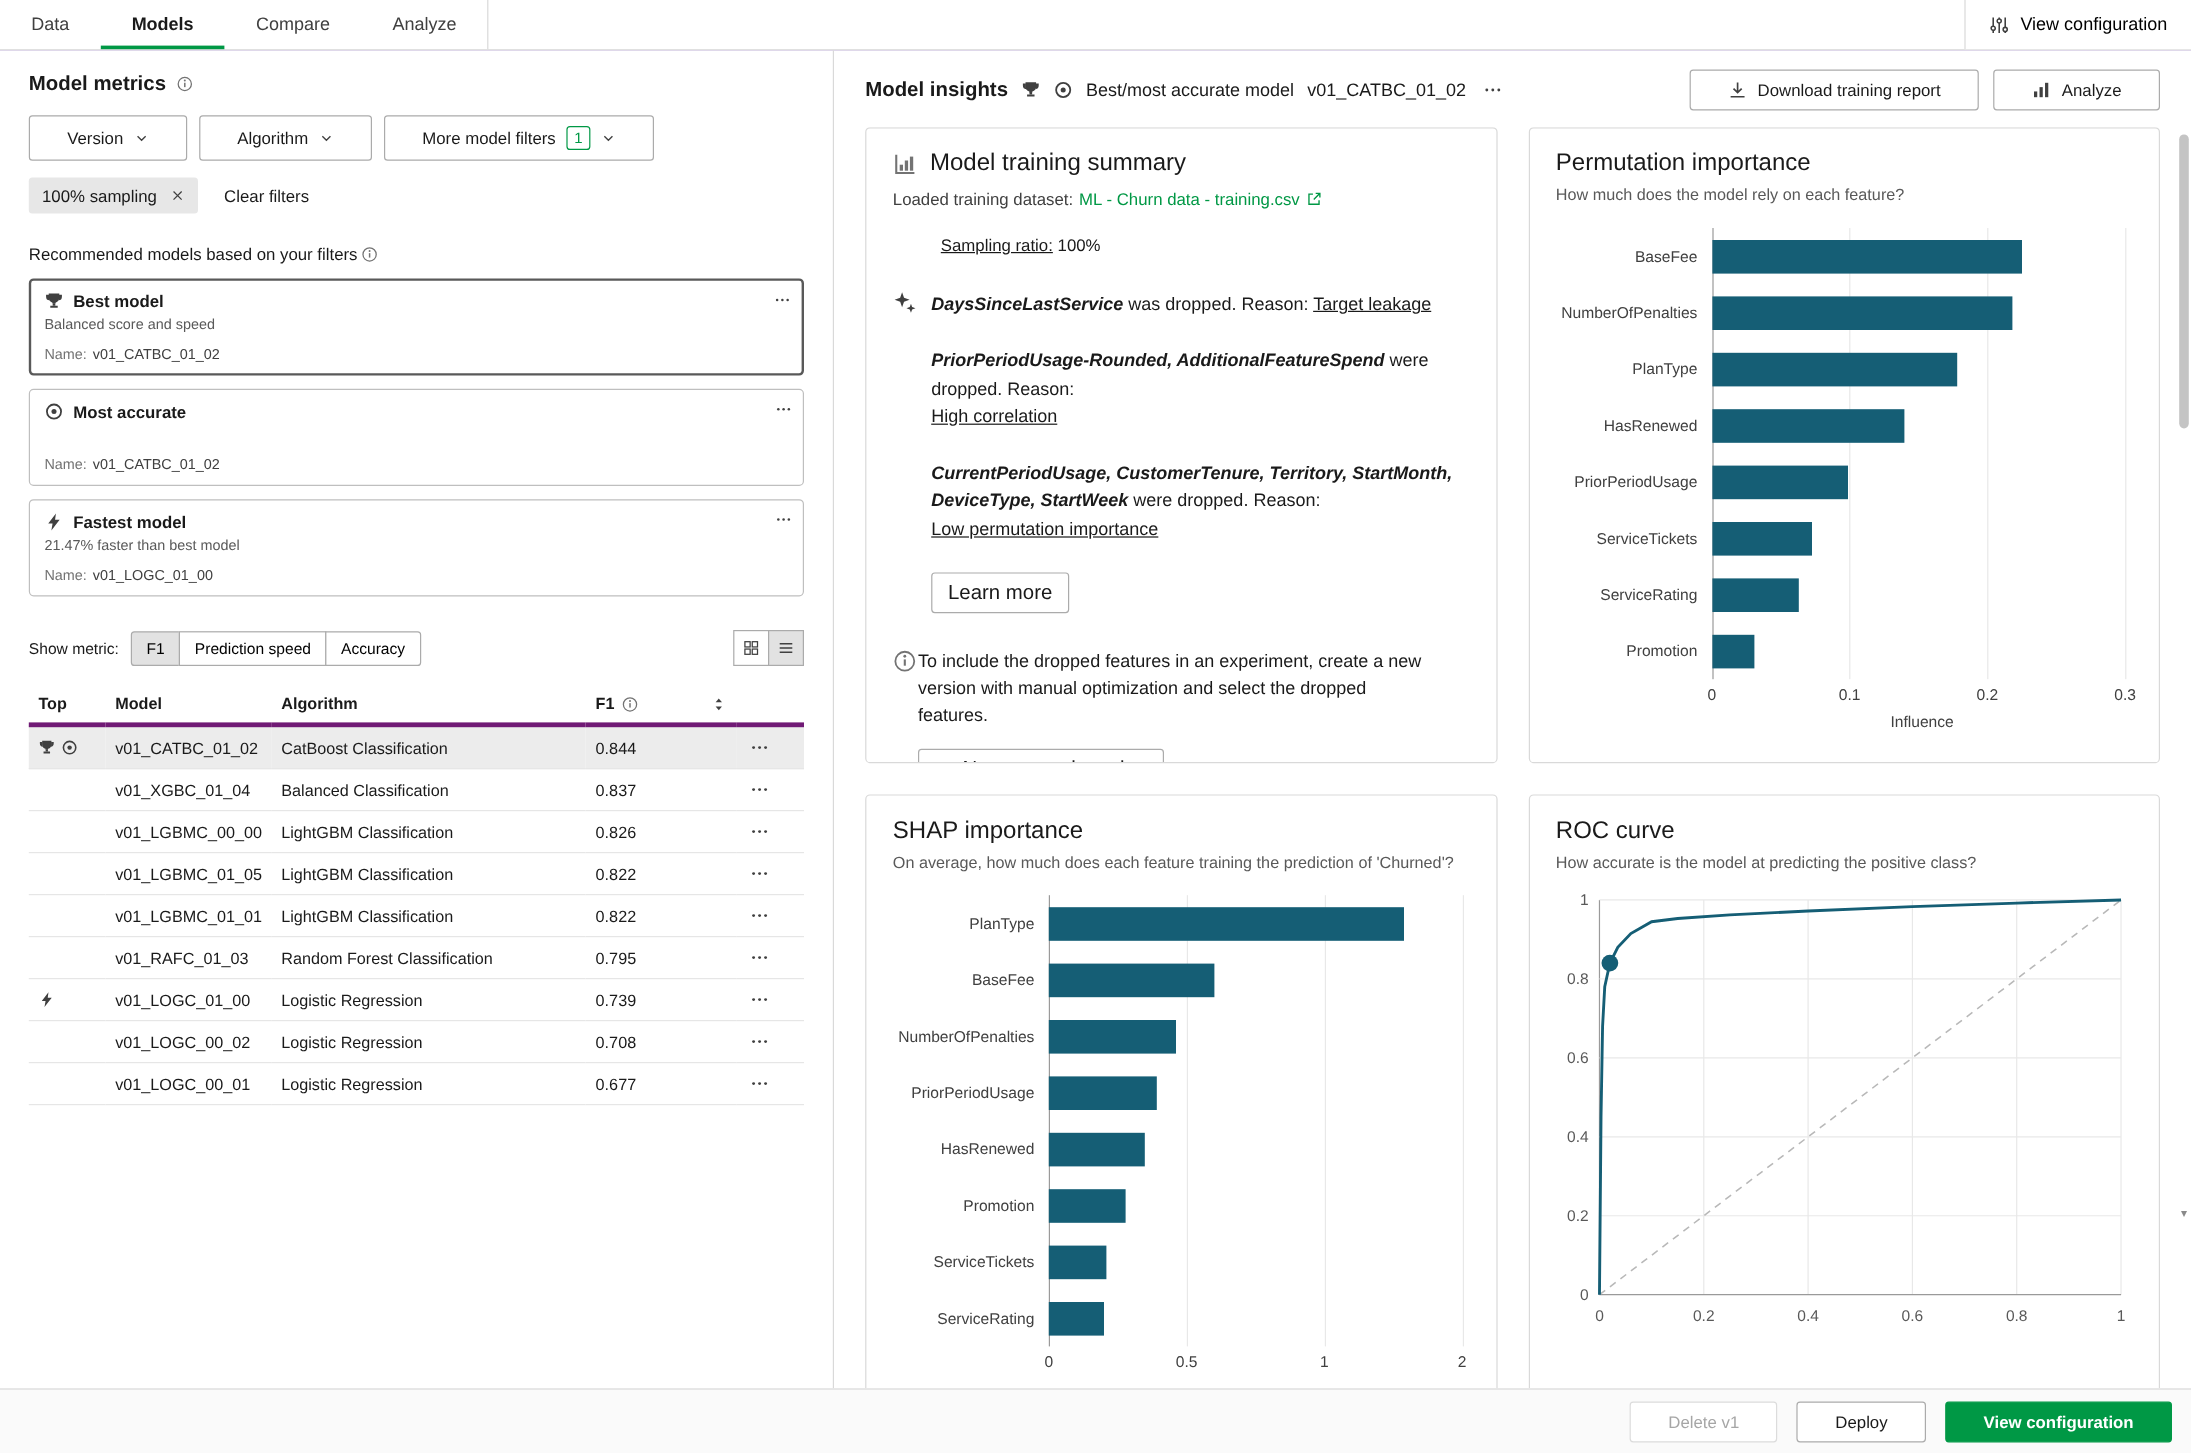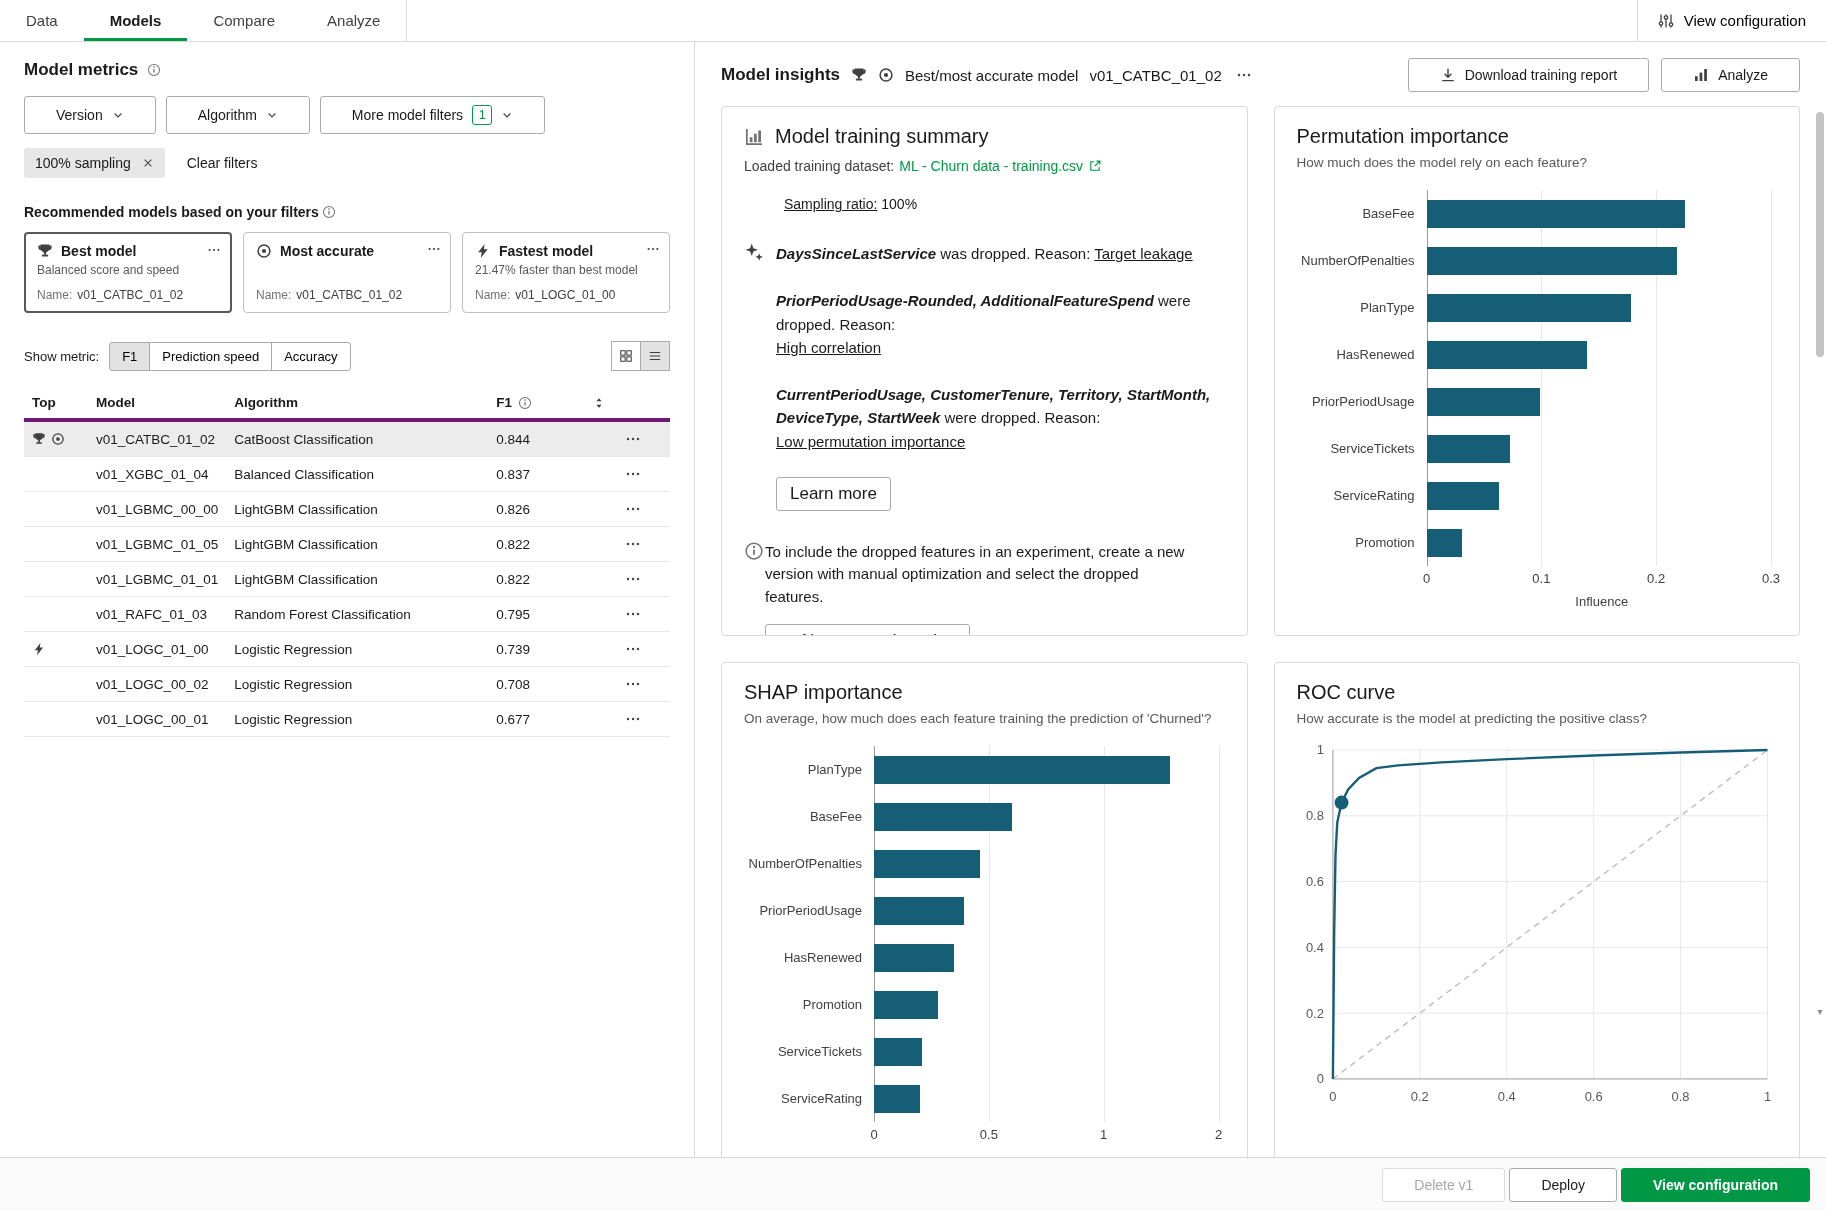--- a/index.html
+++ b/index.html
@@ -38,22 +38,22 @@
 .btn{border:1px solid #ababab;background:#fff;border-radius:3px;font:inherit;font-size:14px;color:var(--text);padding:8px 31px;display:inline-flex;align-items:center;gap:9px;cursor:pointer;}
 .btn.primary{background:var(--green);border-color:var(--green);color:#fff;font-weight:700;}
 .btn.disabled{color:#a6a6a6;border-color:#dcdcdc;}
 .btn.sm{padding:6px 13px;font-size:17px;}
 .filters-row{display:flex;gap:10px;margin-top:16px;}
 .count-badge{min-width:20px;height:20px;border:1px solid var(--green);color:var(--green);border-radius:3px;display:inline-flex;align-items:center;justify-content:center;font-size:12.5px;padding:0 4px;}
 .chip-row{margin-top:14px;display:flex;align-items:center;gap:22px;}
 .chip{background:#e7e7e7;border-radius:3px;padding:7px 11px;display:inline-flex;align-items:center;gap:11px;font-size:14px;}
 .chip-x{border:none;background:none;padding:0;display:flex;cursor:pointer;}
 .linklike{border:none;background:none;font:inherit;font-size:14px;color:var(--text);cursor:pointer;padding:0;}
-.rec-heading{margin-top:26px;font-size:14px;display:flex;align-items:center;gap:3px;font-weight:bold;}
-.rec-cards{margin-top:12px;display:flex;gap:11px;}
+.rec-heading{margin-top:26px;font-size:14px;display:flex;align-items:center;gap:3px;}
+.rec-cards{margin-top:12px;display:flex;gap:11px;flex-direction:column;}
 .rec-card{flex:1;border:1px solid #bfbfbf;border-radius:4px;padding:10px 12px;position:relative;background:#fff;cursor:pointer;}
 .rec-card.selected{border:2px solid #595959;padding:9px 11px;}
 .rec-top{display:flex;align-items:center;gap:8px;}
 .rec-title{font-weight:700;font-size:14px;}
 .rec-menu{position:absolute;top:7px;right:7px;border:none;background:none;cursor:pointer;padding:2px;display:flex;}
 .rec-sub{margin-top:4px;font-size:12px;color:var(--muted);min-height:15px;}
 .rec-name{margin-top:10px;font-size:12px;color:#737373;}
 .rec-name b{color:#404040;font-weight:400;margin-left:5px;}
 .metric-row{margin-top:28px;display:flex;justify-content:space-between;align-items:center;}
 .metric-left{display:flex;align-items:center;gap:10px;font-size:13px;}
@@ -107,21 +107,21 @@
 .hrow{display:flex;align-items:center;height:47px;position:relative;}
 .hlabel{width:var(--lw);padding-right:12px;text-align:right;font-size:13px;color:#404040;}
 .htrack{flex:1;height:28px;position:relative;margin-right:6px;}
 .hbar{position:absolute;left:0;top:0;bottom:0;}
 .hxaxis{position:relative;height:22px;margin:2px 6px 0 var(--lw);font-size:13px;color:#404040;}
 .hxaxis span{position:absolute;top:3px;transform:translateX(-50%);}
 .hxtitle{margin-left:var(--lw);text-align:center;font-size:13px;color:#404040;margin-top:4px;}
 .roc{margin-top:14px;}
 
 
-.bottombar{height:54px;border-top:1px solid var(--border);background:#fafafa;display:flex;justify-content:flex-end;align-items:center;gap:4px;padding:0 16px;flex:0 0 auto;}
+.bottombar{height:54px;border-top:1px solid var(--border);background:#fafafa;display:flex;justify-content:flex-end;align-items:center;gap:16px;padding:0 16px;flex:0 0 auto;}
 
 
 .scrollbar{position:absolute;top:44px;bottom:58px;right:1px;width:10px;}
 .sb-thumb{position:absolute;top:68px;height:245px;left:1px;right:1px;background:#c4c4c4;border-radius:5px;}
 .sb-arrow{position:absolute;bottom:0;left:0;right:0;text-align:center;font-size:10px;color:#8a8a8a;}
 </style>
 </head>
 <body>
 
 <div class="app">

